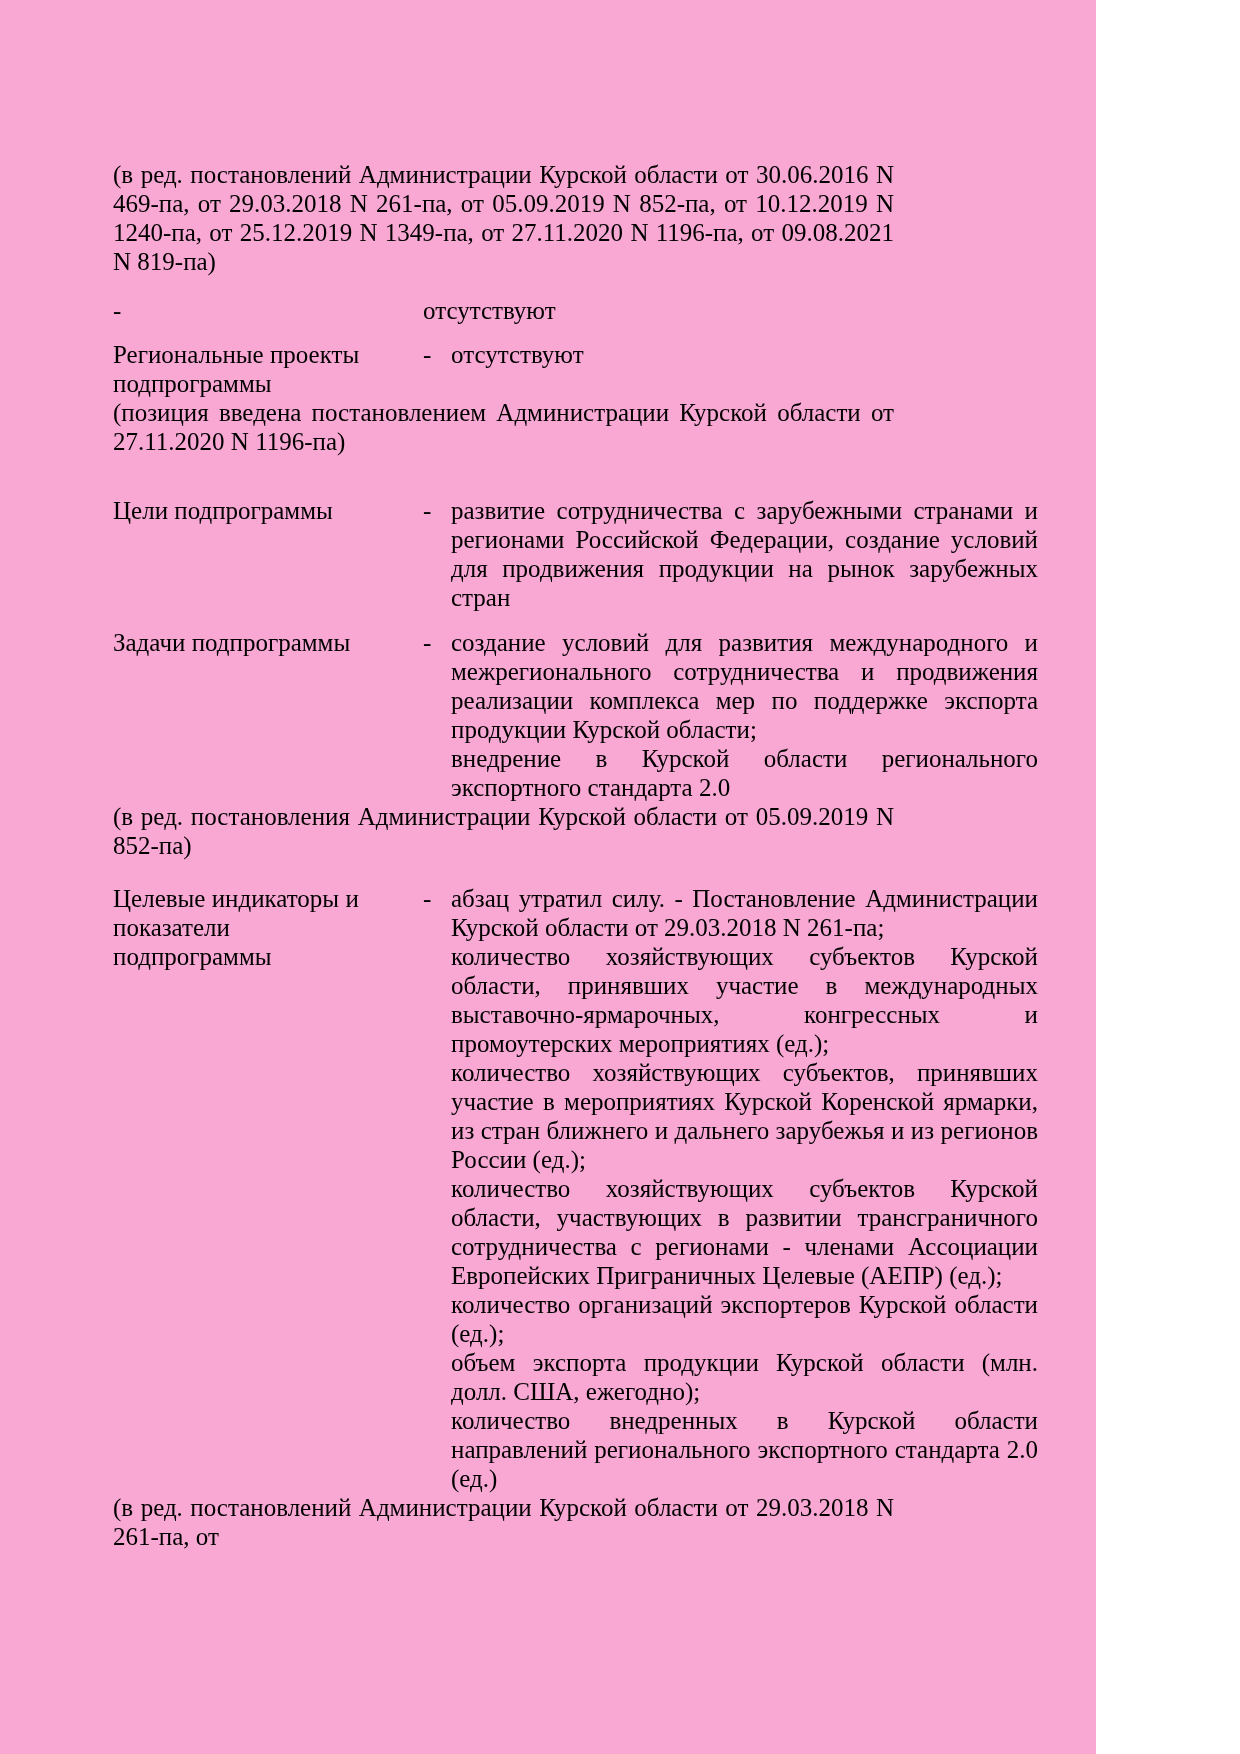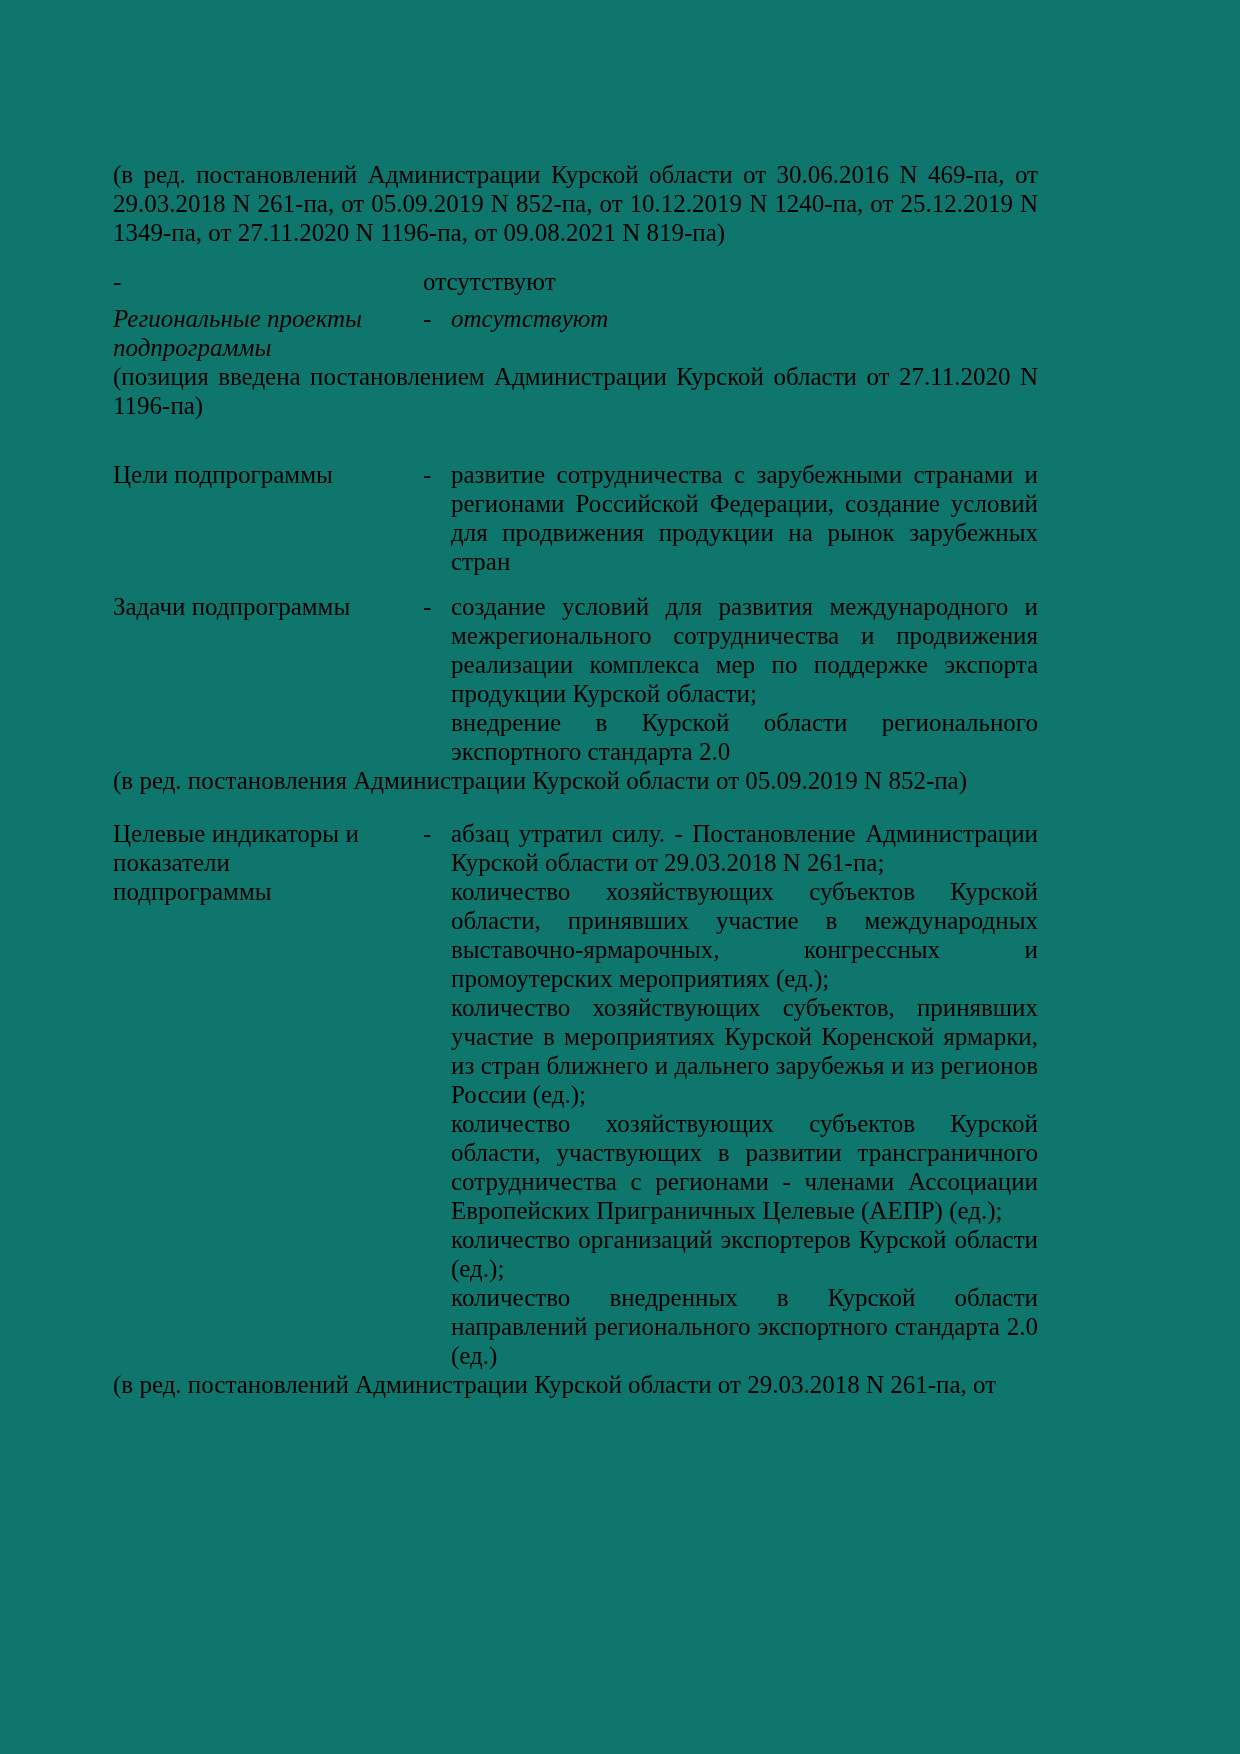--- a/index.html
+++ b/index.html
@@ -2,23 +2,23 @@
 <html lang="ru"><head>
 <meta charset="utf-8">
 <style>
   html, body {
     margin: 0;
     padding: 0;
     background: #ffffff;
   }
   .page {
     position: relative;
-    width: 1240px;
+    width: 1096px;
     height: 1754px;
-    background: #0f766e;
+    background: #f9a8d4;
     color: #000000;
     font-family: "Liberation Serif", "DejaVu Serif", serif;
     font-size: 25px;
     line-height: 29px;
     box-sizing: border-box;
     padding: 160px 202px 0 113px;
     overflow: hidden;
   }
   p.note {
     margin: 0;
@@ -35,21 +35,21 @@
   }
   .field-dash {
     text-align: left;
   }
   .field-value p {
     margin: 0;
     text-align: justify;
   }
   
   .mt-row1   { margin-top: 20px; }
-  .mt-row2   { margin-top: 8px; font-style: italic; }
+  .mt-row2   { margin-top: 15px; }
   .mt-note2  { margin-top: 18px; }
   .mt-row3   { margin-top: 40px; }
   .mt-row4   { margin-top: 16px; }
   .mt-note3  { margin-top: 22px; }
   .mt-row5   { margin-top: 24px; }
   .mt-note4  { margin-top: 28px; }
 </style>
 </head>
 <body>
 
@@ -95,19 +95,20 @@
 
   <div class="field-row mt-row5">
     <div class="field-label">Целевые индикаторы и показатели подпрограммы</div>
     <div class="field-dash">-</div>
     <div class="field-value">
       <p>абзац утратил силу. - Постановление Администрации Курской области от 29.03.2018 N 261-па;</p>
       <p>количество хозяйствующих субъектов Курской области, принявших участие в международных выставочно-ярмарочных, конгрессных и промоутерских мероприятиях (ед.);</p>
       <p>количество хозяйствующих субъектов, принявших участие в мероприятиях Курской Коренской ярмарки, из стран ближнего и дальнего зарубежья и из регионов России (ед.);</p>
       <p>количество хозяйствующих субъектов Курской области, участвующих в развитии трансграничного сотрудничества с регионами - членами Ассоциации Европейских Приграничных Целевые (АЕПР) (ед.);</p>
       <p>количество организаций экспортеров Курской области (ед.);</p>
+      <p>объем экспорта продукции Курской области (млн. долл. США, ежегодно);</p>
       <p>количество внедренных в Курской области направлений регионального экспортного стандарта 2.0 (ед.)</p>
     </div>
   </div>
 
   <p class="note mt-note4">(в ред. постановлений Администрации Курской области от 29.03.2018 N 261-па, от</p>
 
 </div>
 
 </body></html>

